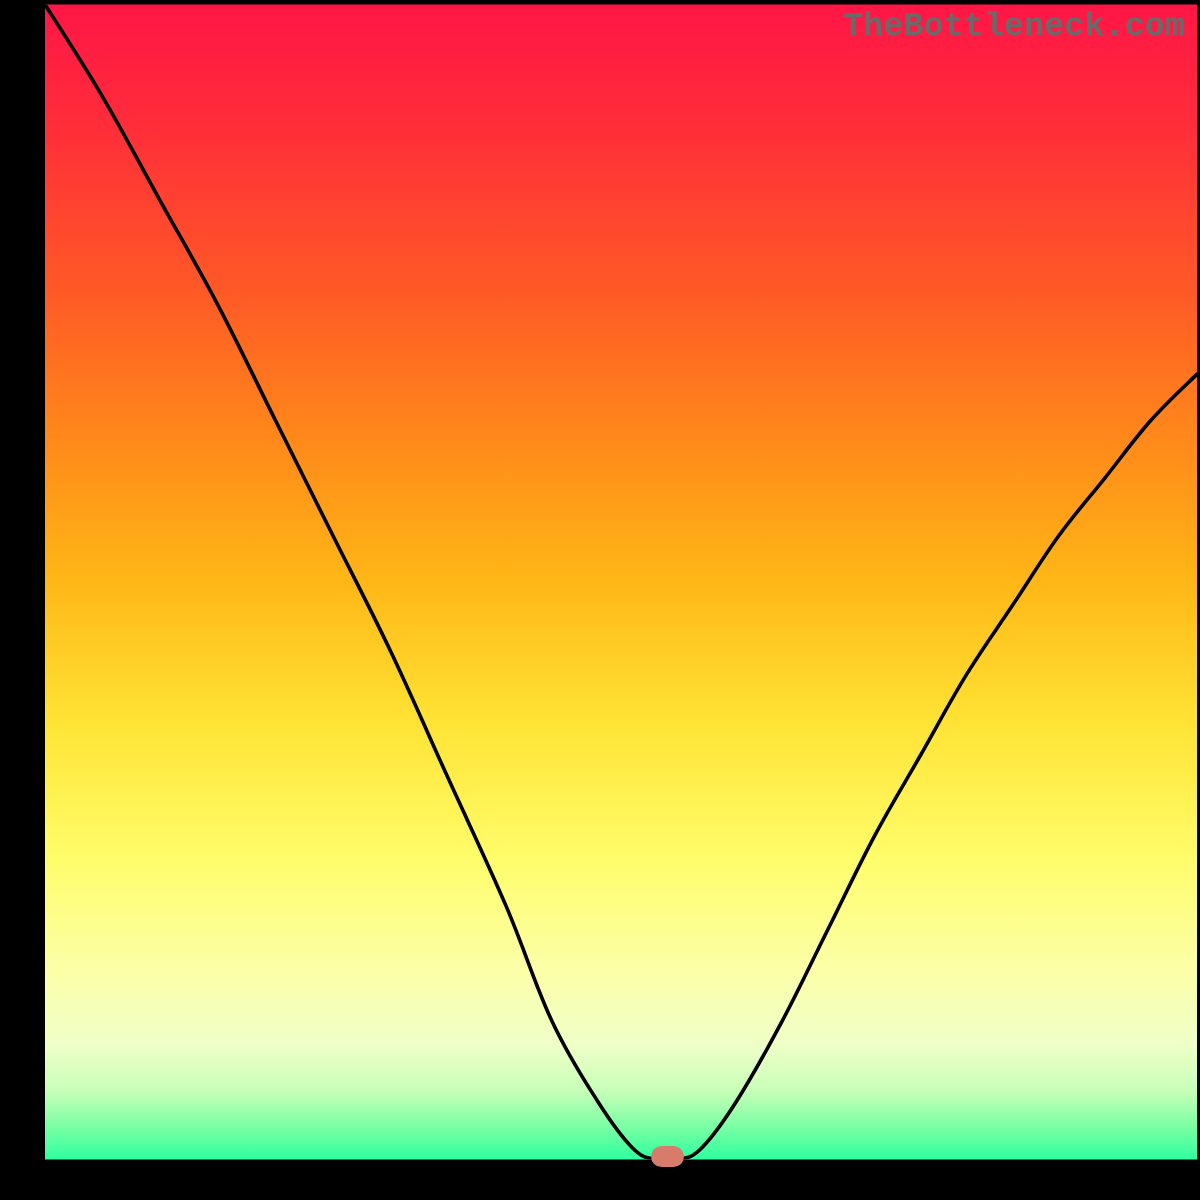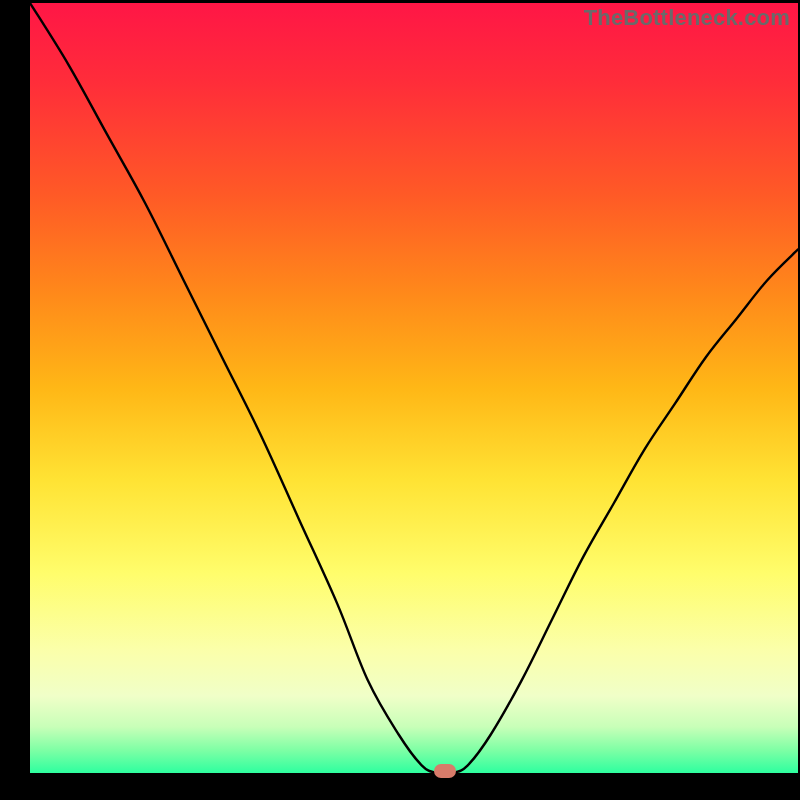--- a/index.html
+++ b/index.html
@@ -34,21 +34,21 @@
       #f0ffc8 90%,
       #c8ffb8 94%,
       #7fffa5 97%,
       #2eff9f 100%
     );
   }
   .watermark {
     position: absolute;
     top: 2px;
     right: 8px;
-    font-family: Liberation Sans, sans-serif;
+    font-family: Liberation Mono, monospace;
     font-size: 22px;
     font-weight: 600;
     color: #6a6a6a;
     letter-spacing: 0.2px;
     user-select: none;
   }
   svg.curve {
     position: absolute;
     left: 0;
     top: 0;

